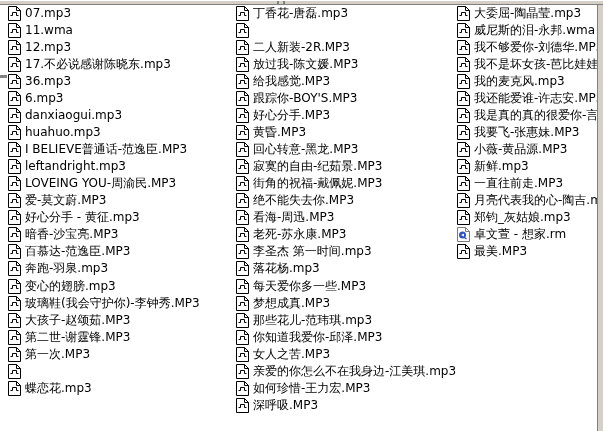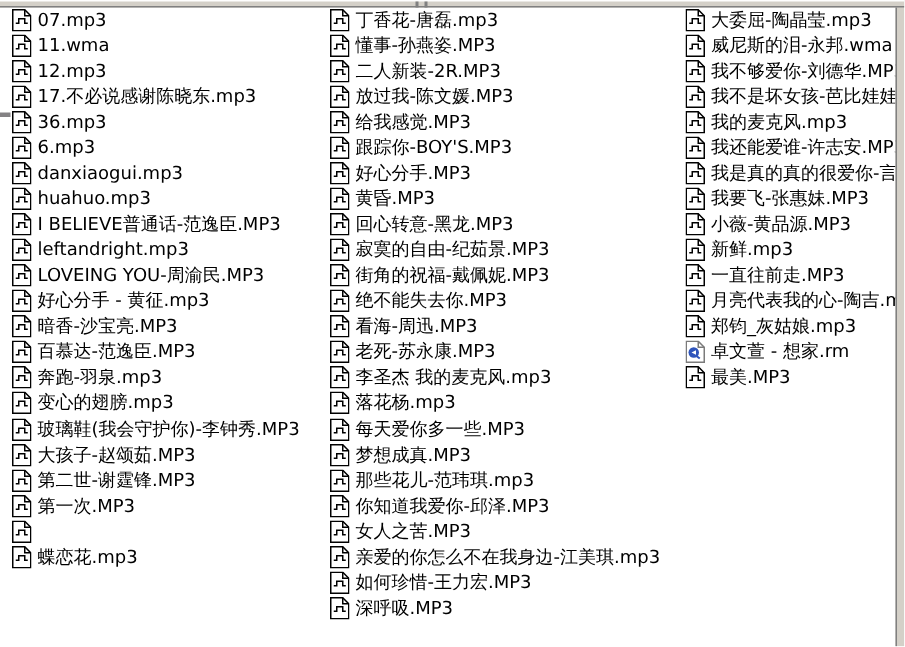--- a/index.html
+++ b/index.html
@@ -53,21 +53,21 @@
     position: absolute; left: 0; top: 5px;
     width: 597px; height: 426px;
     overflow: hidden;
   }
   .file-column {
     position: absolute; top: 0;
     display: grid;
     grid-auto-rows: 17.04px;
   }
   .col-0 { left: 8px;   width: 224px; }
-  .col-1 { left: 220px; width: 225px; }
+  .col-1 { left: 236px; width: 225px; }
   .col-2 { left: 457px; width: 146px; }
   .file-item {
     display: flex;
     align-items: center;
     gap: 4px;
     white-space: nowrap;
     overflow: visible;
     cursor: default;
   }
   .file-icon { flex: 0 0 auto; width: 13px; height: 15px; display: block; }
@@ -199,20 +199,30 @@
           <span class="file-label">LOVEING YOU-周渝民.MP3</span>
         </div>
         <div class="file-item">
           <span style="display: inline-flex;">
             <svg class="file-icon" viewBox="0 0 13 15" xmlns="http://www.w3.org/2000/svg">
               <path d="M0.5 0.5 H8.5 L12.5 4.5 V14.5 H0.5 Z" fill="#ffffff" stroke="#000000" stroke-width="1"></path>
               <path d="M8.5 0.5 V4.5 H12.5" fill="none" stroke="#000000" stroke-width="1"></path>
               <polyline points="2.5,9.5 4.5,9.5 4.5,6.5 8.5,6.5 8.5,9.5 10.5,9.5" fill="none" stroke="#000000" stroke-width="1"></polyline>
             </svg>
           </span>
+          <span class="file-label">爱-莫文蔚.MP3</span>
+        </div>
+        <div class="file-item">
+          <span style="display: inline-flex;">
+            <svg class="file-icon" viewBox="0 0 13 15" xmlns="http://www.w3.org/2000/svg">
+              <path d="M0.5 0.5 H8.5 L12.5 4.5 V14.5 H0.5 Z" fill="#ffffff" stroke="#000000" stroke-width="1"></path>
+              <path d="M8.5 0.5 V4.5 H12.5" fill="none" stroke="#000000" stroke-width="1"></path>
+              <polyline points="2.5,9.5 4.5,9.5 4.5,6.5 8.5,6.5 8.5,9.5 10.5,9.5" fill="none" stroke="#000000" stroke-width="1"></polyline>
+            </svg>
+          </span>
           <span class="file-label">好心分手 - 黄征.mp3</span>
         </div>
         <div class="file-item">
           <span style="display: inline-flex;">
             <svg class="file-icon" viewBox="0 0 13 15" xmlns="http://www.w3.org/2000/svg">
               <path d="M0.5 0.5 H8.5 L12.5 4.5 V14.5 H0.5 Z" fill="#ffffff" stroke="#000000" stroke-width="1"></path>
               <path d="M8.5 0.5 V4.5 H12.5" fill="none" stroke="#000000" stroke-width="1"></path>
               <polyline points="2.5,9.5 4.5,9.5 4.5,6.5 8.5,6.5 8.5,9.5 10.5,9.5" fill="none" stroke="#000000" stroke-width="1"></polyline>
             </svg>
           </span>
@@ -320,21 +330,20 @@
           <span class="file-label">丁香花-唐磊.mp3</span>
         </div>
         <div class="file-item">
           <span style="display: inline-flex;">
             <svg class="file-icon" viewBox="0 0 13 15" xmlns="http://www.w3.org/2000/svg">
               <path d="M0.5 0.5 H8.5 L12.5 4.5 V14.5 H0.5 Z" fill="#ffffff" stroke="#000000" stroke-width="1"></path>
               <path d="M8.5 0.5 V4.5 H12.5" fill="none" stroke="#000000" stroke-width="1"></path>
               <polyline points="2.5,9.5 4.5,9.5 4.5,6.5 8.5,6.5 8.5,9.5 10.5,9.5" fill="none" stroke="#000000" stroke-width="1"></polyline>
             </svg>
           </span>
-          <span class="file-label">懂事-孙燕姿.MP3</span>
         </div>
         <div class="file-item">
           <span style="display: inline-flex;">
             <svg class="file-icon" viewBox="0 0 13 15" xmlns="http://www.w3.org/2000/svg">
               <path d="M0.5 0.5 H8.5 L12.5 4.5 V14.5 H0.5 Z" fill="#ffffff" stroke="#000000" stroke-width="1"></path>
               <path d="M8.5 0.5 V4.5 H12.5" fill="none" stroke="#000000" stroke-width="1"></path>
               <polyline points="2.5,9.5 4.5,9.5 4.5,6.5 8.5,6.5 8.5,9.5 10.5,9.5" fill="none" stroke="#000000" stroke-width="1"></polyline>
             </svg>
           </span>
           <span class="file-label">二人新装-2R.MP3</span>
@@ -450,21 +459,21 @@
           <span class="file-label">老死-苏永康.MP3</span>
         </div>
         <div class="file-item">
           <span style="display: inline-flex;">
             <svg class="file-icon" viewBox="0 0 13 15" xmlns="http://www.w3.org/2000/svg">
               <path d="M0.5 0.5 H8.5 L12.5 4.5 V14.5 H0.5 Z" fill="#ffffff" stroke="#000000" stroke-width="1"></path>
               <path d="M8.5 0.5 V4.5 H12.5" fill="none" stroke="#000000" stroke-width="1"></path>
               <polyline points="2.5,9.5 4.5,9.5 4.5,6.5 8.5,6.5 8.5,9.5 10.5,9.5" fill="none" stroke="#000000" stroke-width="1"></polyline>
             </svg>
           </span>
-          <span class="file-label">李圣杰 我的麦克风.mp3</span>
+          <span class="file-label">李圣杰 第一时间.mp3</span>
         </div>
         <div class="file-item">
           <span style="display: inline-flex;">
             <svg class="file-icon" viewBox="0 0 13 15" xmlns="http://www.w3.org/2000/svg">
               <path d="M0.5 0.5 H8.5 L12.5 4.5 V14.5 H0.5 Z" fill="#ffffff" stroke="#000000" stroke-width="1"></path>
               <path d="M8.5 0.5 V4.5 H12.5" fill="none" stroke="#000000" stroke-width="1"></path>
               <polyline points="2.5,9.5 4.5,9.5 4.5,6.5 8.5,6.5 8.5,9.5 10.5,9.5" fill="none" stroke="#000000" stroke-width="1"></polyline>
             </svg>
           </span>
           <span class="file-label">落花杨.mp3</span>

